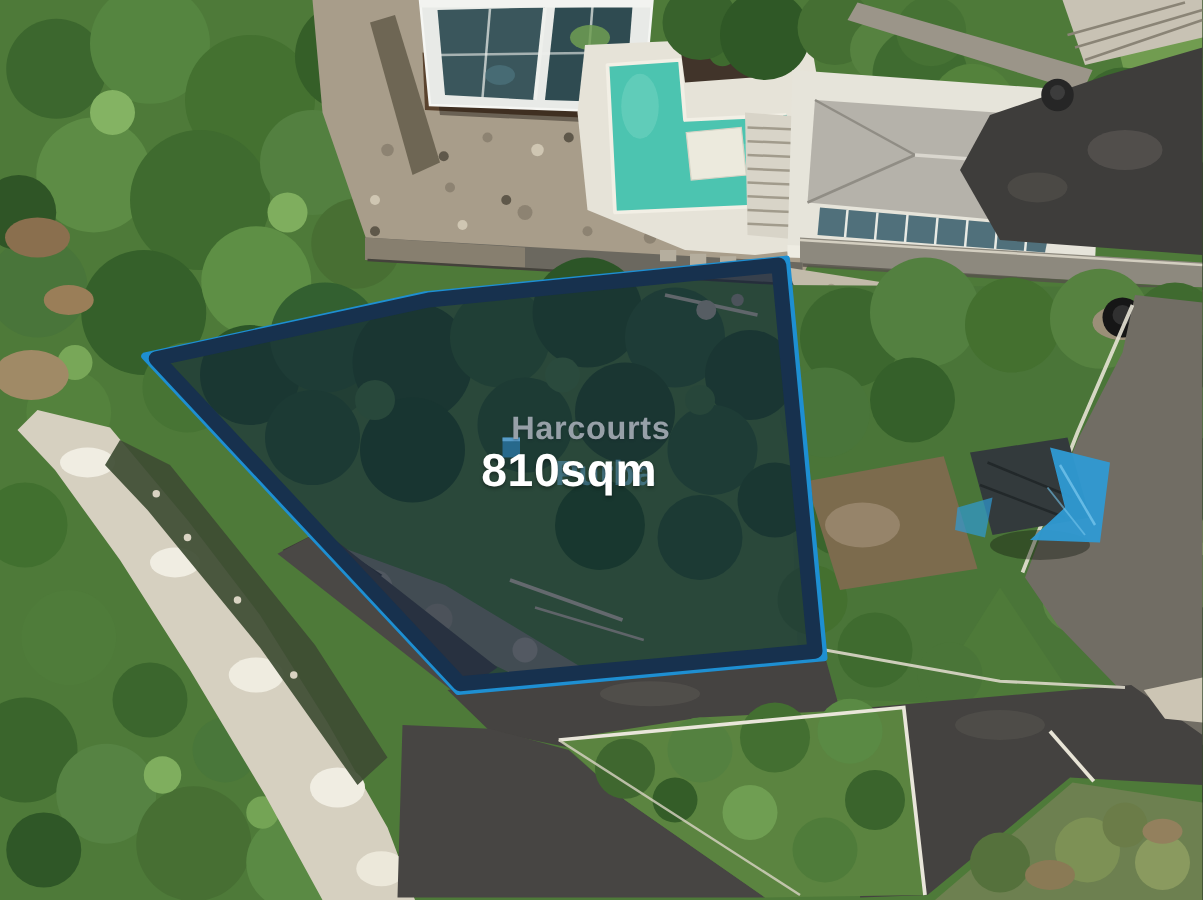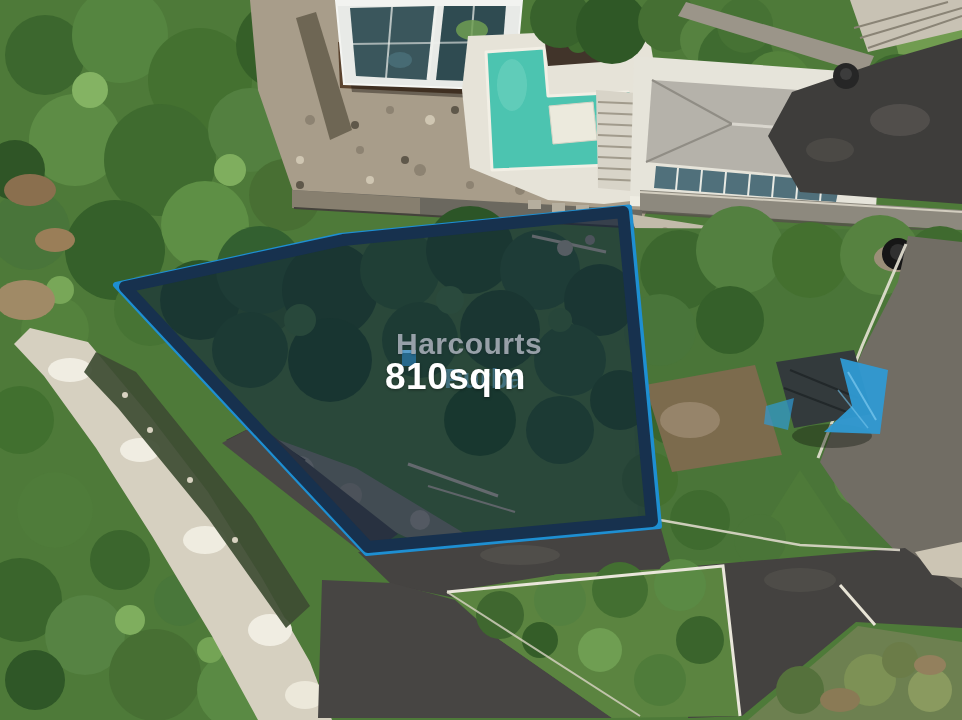--- a/index.html
+++ b/index.html
@@ -3,21 +3,21 @@
 <meta charset="utf-8">
 <style>
   html,body{margin:0;padding:0;background:#222;}
   .stage{
     position:relative;width:962px;height:720px;overflow:hidden;
     font-family:"Liberation Sans", sans-serif;
   }
   .stage svg{position:absolute;left:0;top:0;}
   .label{position:absolute;white-space:nowrap;line-height:1;}
   .brand-label{
-    left:396px;top:329px;font-size:30px;font-weight:700;letter-spacing:.5px;
+    left:409px;top:329px;font-size:26px;font-weight:700;letter-spacing:.5px;
     color:rgba(158,166,175,.95);text-shadow:0 1px 2px rgba(20,30,40,.35);z-index:6;
   }
   .area-label{
     left:385px;top:358px;font-size:37px;font-weight:700;letter-spacing:.5px;
     color:#ffffff;text-shadow:0 1px 3px rgba(0,0,0,.4);z-index:7;
   }
   .watermark-label{
     left:414px;top:365px;font-size:28px;font-weight:700;
     color:rgba(106,178,232,.42);z-index:5;padding-left:30px;
   }

